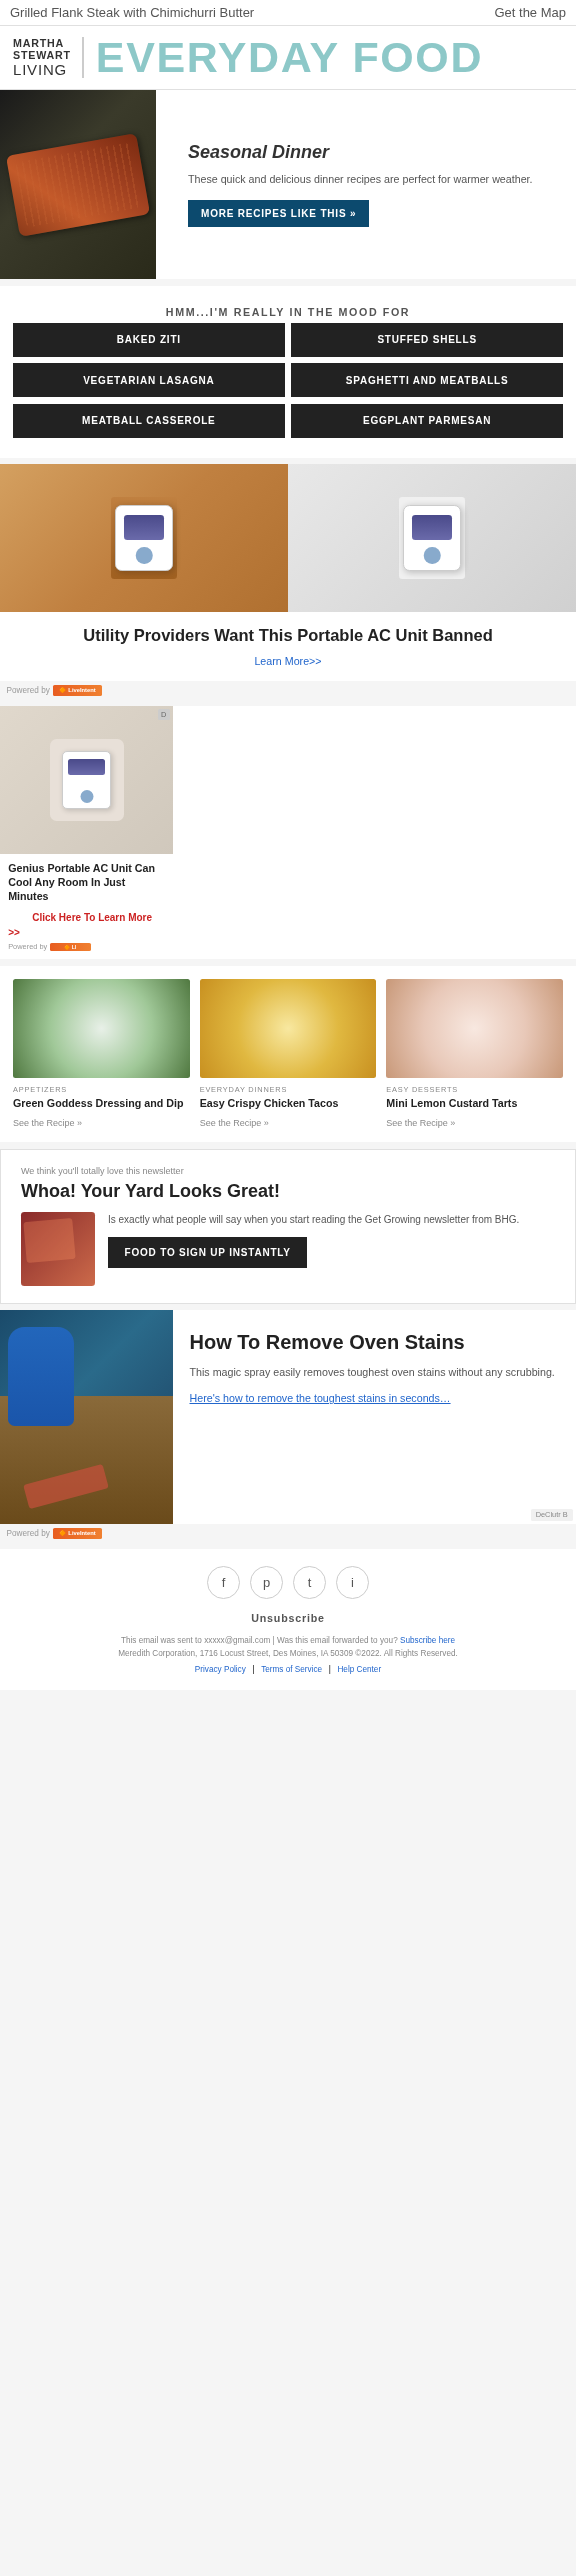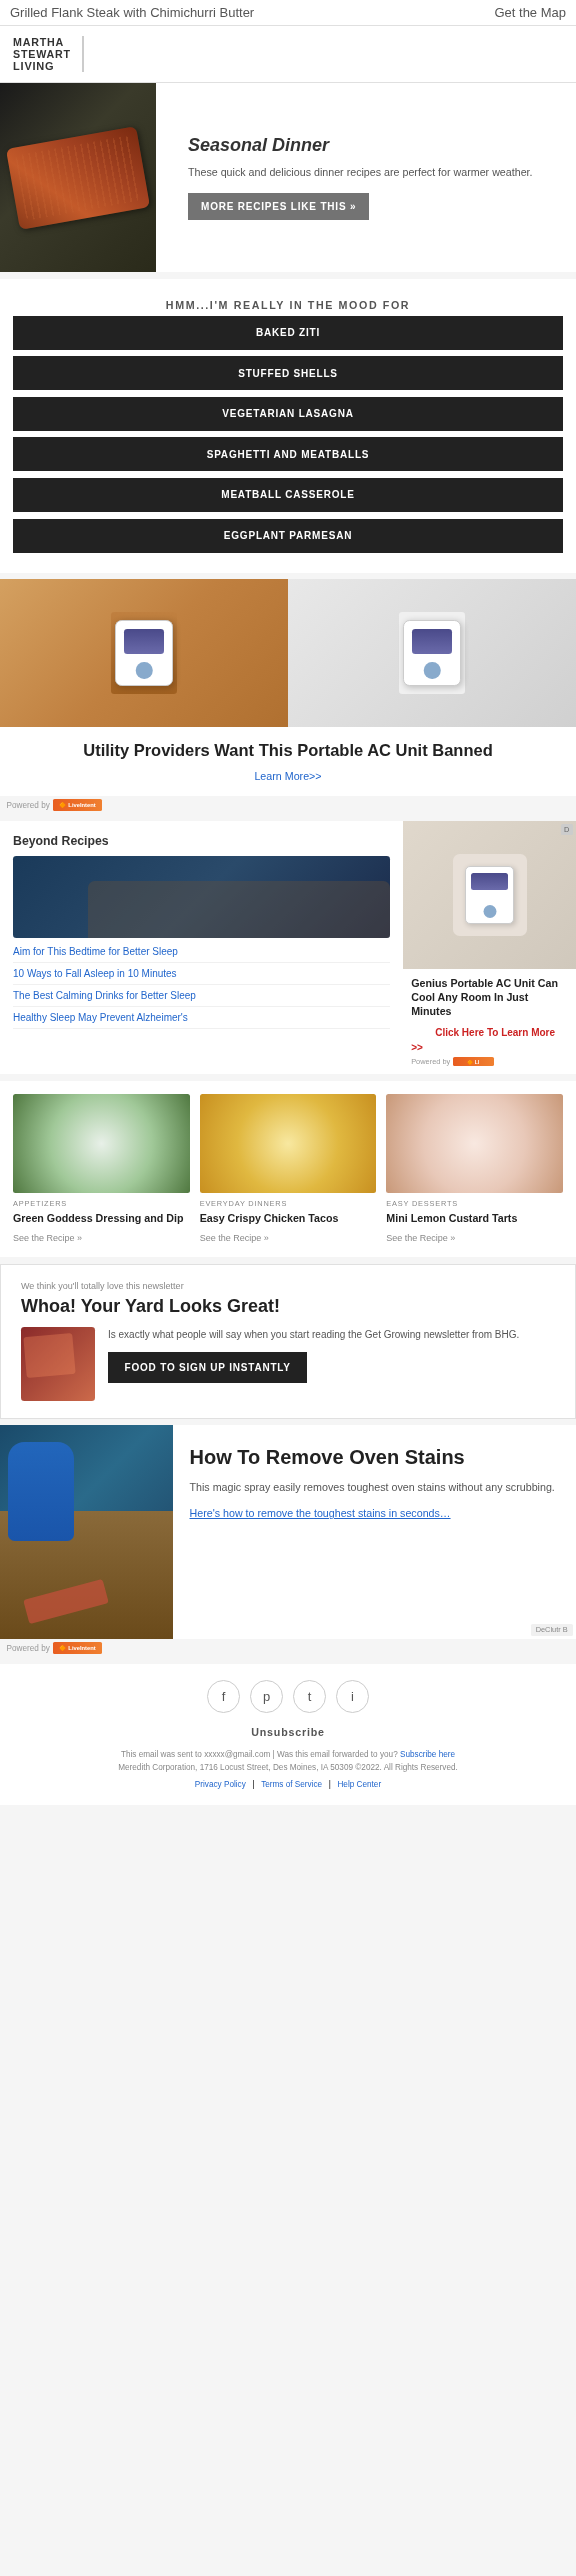--- a/index.html
+++ b/index.html
@@ -27,21 +27,21 @@
     }
     .header-brand {
       display: flex;
       flex-direction: column;
       border-right: 2.5px solid #ccc;
       padding-right: 11.5px;
       margin-right: 11.5px;
     }
     .header-brand .martha { font-size: 10.7px; font-weight: bold; color: #333; letter-spacing: 0.8px; }
     .header-brand .stewart { font-size: 10.7px; font-weight: bold; color: #333; letter-spacing: 0.8px; }
-    .header-brand .living { font-size: 11px; font-weight: bold; color: #333; letter-spacing: 0.8px; }
+    .header-brand .living { font-size: 15px; font-weight: normal; color: #333; letter-spacing: 0.8px; }
     .header-title {
       font-size: 43px;
       font-weight: bold;
       color: #8dc8c8;
       letter-spacing: 1.6px;
       line-height: 1;
     }
 
     
     .hero {
@@ -93,21 +93,21 @@
       margin-bottom: 8.2px;
       font-style: italic;
     }
     .hero-text p {
       font-size: 10.7px;
       color: #555;
       margin-bottom: 13px;
       line-height: 1.5;
     }
     .hero-btn {
-      background: #737373;
+      background: #0c4a6e;
       color: #fff;
       padding: 8.2px 13px;
       font-size: 10px;
       font-weight: bold;
       letter-spacing: 0.8px;
       display: inline-block;
       cursor: pointer;
     }
 
     
@@ -119,21 +119,21 @@
     .mood-title {
       text-align: center;
       font-size: 10.7px;
       letter-spacing: 1.6px;
       color: #555;
       margin-bottom: 5px;
       font-weight: bold;
     }
     .mood-grid {
       display: grid;
-      grid-template-columns: 1fr;
+      grid-template-columns: 1fr 1fr;
       gap: 6.6px;
     }
     .mood-item {
       background: #222;
       color: #fff;
       text-align: center;
       padding: 11.5px 6.6px;
       font-size: 10px;
       font-weight: bold;
       letter-spacing: 0.8px;
@@ -567,20 +567,21 @@
   <span>Grilled Flank Steak with Chimichurri Butter</span>
   <span>Get the Map</span>
 </div>
 
 <div class="header">
   <div class="header-brand">
     <span class="martha">MARTHA</span>
     <span class="stewart">STEWART</span>
     <span class="living">LIVING</span>
   </div>
+  <div class="header-title">EVERYDAY FOOD</div>
 </div>
 
 <div class="hero">
   <div class="hero-image">
     <div class="hero-image-inner">
       <div class="meat-visual"></div>
     </div>
   </div>
   <div class="hero-text">
     <h2>Seasonal Dinner</h2>
@@ -623,30 +624,20 @@
     <a>Learn More&gt;&gt;</a>
   </div>
 </div>
 
 <div class="powered-by">
   <span>Powered by</span>
   <span class="liveintent-logo">🔶 LiveIntent</span>
 </div>
 
 <div class="sleep-ac-section">
-  <div class="sleep-left">
-    <div class="sleep-left-header">Beyond Recipes</div>
-    <div class="sleep-image"></div>
-    <div class="sleep-links">
-      <a class="sleep-link">Aim for This Bedtime for Better Sleep</a>
-      <a class="sleep-link">10 Ways to Fall Asleep in 10 Minutes</a>
-      <a class="sleep-link">The Best Calming Drinks for Better Sleep</a>
-      <a class="sleep-link">Healthy Sleep May Prevent Alzheimer's</a>
-    </div>
-  </div>
   <div class="sleep-right">
     <div class="sleep-right-image">
       <div style="display:flex; flex-direction:column; align-items:center; gap:6.6px;">
         <div style="width:74px; height:82px; background:#e8e0d8; border-radius:6.6px; display:flex; align-items:center; justify-content:center;">
           <div style="width:49px; height:58px; background:#fff; border:1.6px solid #ccc; border-radius:5px; box-shadow:1.6px 1.6px 5px rgba(0,0,0,0.15); position:relative;">
             <div style="position:absolute; top:6.6px; left:5px; right:5px; height:16.5px; background:linear-gradient(180deg,#4a4a8a,#6a6aaa); border-radius:2.5px;"></div>
             <div style="position:absolute; bottom:5px; left:50%; transform:translateX(-50%); width:13px; height:13px; background:#88aacc; border-radius:50%;"></div>
           </div>
         </div>
       </div>

